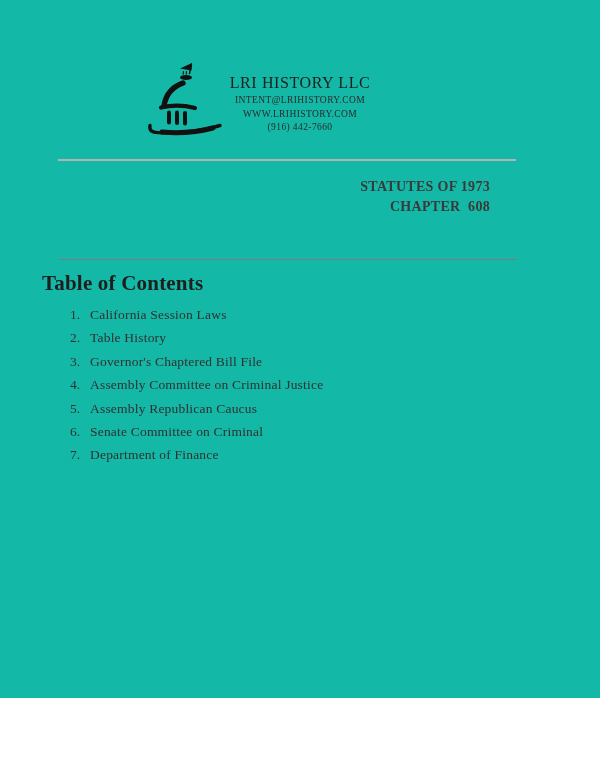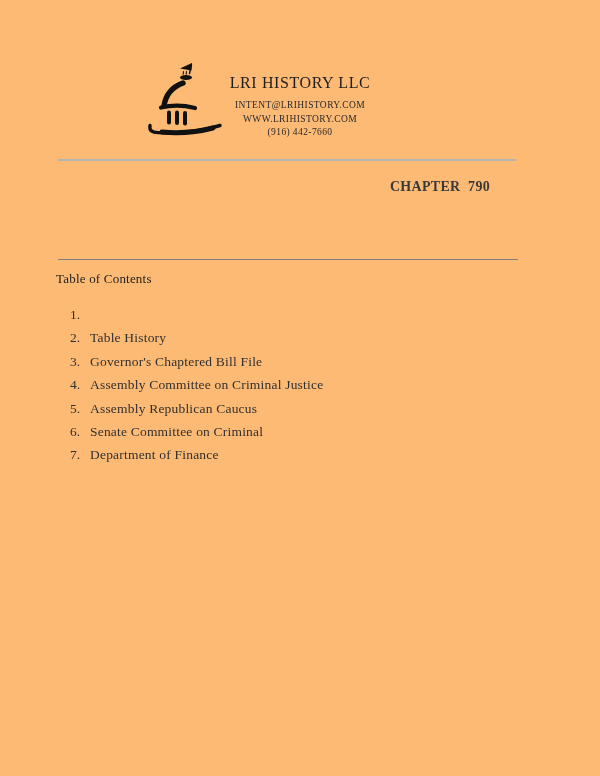--- a/index.html
+++ b/index.html
@@ -2,22 +2,22 @@
 <html><head>
 <meta charset="utf-8">
 <style>
   * { margin: 0; padding: 0; box-sizing: border-box; }
   html, body { background: #ffffff; }
   body { font-family: "Liberation Serif", serif; }
 
   .page {
     position: relative;
     width: 600px;
-    height: 776px;
-    background: #fdba74;
+    height: 698px;
+    background: #14b8a6;
     overflow: hidden;
   }
 
   
   .logo {
     position: absolute;
     left: 142px;
     top: 61px;
     width: 90px;
     height: 85px;
@@ -38,21 +38,21 @@
     line-height: 22px;
     white-space: nowrap;
   }
   .contact-line {
     font-size: 9.5px;
     letter-spacing: 0.4px;
     line-height: 13.5px;
     color: #2a2a2a;
     white-space: nowrap;
   }
-  .contact-line.first { margin-top: 5px; }
+  .contact-line.first { }
 
   
   .rule-1 {
     position: absolute;
     left: 58px;
     top: 159px;
     width: 458px;
     height: 2px;
     background: #b3b3b3;
   }
@@ -77,24 +77,24 @@
     font-weight: bold;
     line-height: 19.5px;
     letter-spacing: 0.3px;
     color: #3a3a3a;
     white-space: pre; 
   }
 
   
   .toc-heading {
     position: absolute;
-    left: 56px;
+    left: 42px;
     top: 271px;
-    font-size: 13px;
-    font-weight: normal;
+    font-size: 21px;
+    font-weight: bold;
     letter-spacing: 0.2px;
     color: #1e1e1e;
   }
   .toc-list {
     position: absolute;
     left: 0;
     top: 303px;
     width: 600px;
     list-style: none;
   }
@@ -147,28 +147,30 @@
     <div class="company-name">LRI HISTORY LLC</div>
     <div class="contact-line first">INTENT@LRIHISTORY.COM</div>
     <div class="contact-line">WWW.LRIHISTORY.COM</div>
     <div class="contact-line">(916) 442-7660</div>
   </div>
 
   <div class="rule-1"></div>
   <div class="rule-2"></div>
 
   <div class="statute-block">
-    <div class="statute-line">CHAPTER  790</div>
+    <div class="statute-line">STATUTES OF 1973</div>
+    <div class="statute-line">CHAPTER  608</div>
   </div>
 
   <div class="toc-heading">Table of Contents</div>
 
   <ol class="toc-list">
     <li class="toc-item">
       <span class="num">1.</span>
+      <span class="label">California Session Laws</span>
     </li>
     <li class="toc-item">
       <span class="num">2.</span>
       <span class="label">Table History</span>
     </li>
     <li class="toc-item">
       <span class="num">3.</span>
       <span class="label">Governor's Chaptered Bill File</span>
     </li>
     <li class="toc-item">

